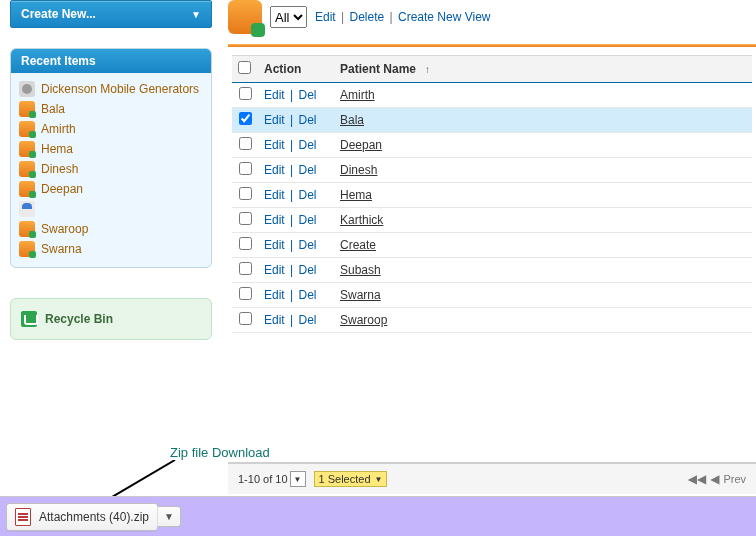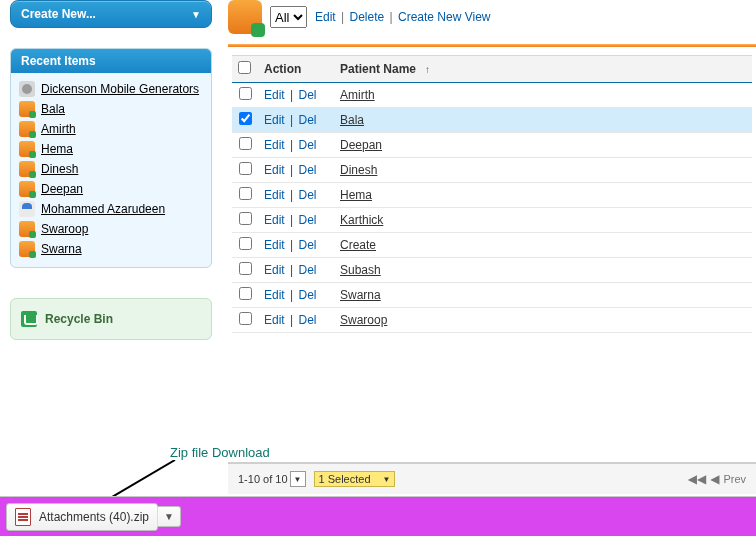--- a/index.html
+++ b/index.html
@@ -1,38 +1,38 @@
 <!DOCTYPE html>
 <html><head>
 <meta charset="utf-8">
 <style>
   * { box-sizing: border-box; margin: 0; padding: 0; font-family: Arial, Helvetica, sans-serif; }
   body { font-size: 12px; color: #333; width: 756px; height: 536px; position: relative; overflow: hidden; background: #fff; }
   a { color: #015ba7; text-decoration: none; }
 
   
   .sidebar { position: absolute; left: 10px; top: 0; width: 202px; }
-  .create-new { background: linear-gradient(#2fa0d8, #1985c7); color: #fff; border-radius: 8px; padding: 6px 10px; font-weight: bold; display: flex; justify-content: space-between; align-items: center; box-shadow: inset 0 1px 0 rgba(255,255,255,.3); cursor: pointer; border: 1px solid #1a7ab2; }
+  .create-new { background: linear-gradient(#2fa0d8, #1985c7); color: #fff; border-radius: 2px; padding: 6px 10px; font-weight: bold; display: flex; justify-content: space-between; align-items: center; box-shadow: inset 0 1px 0 rgba(255,255,255,.3); cursor: pointer; border: 1px solid #1a7ab2; }
   .create-new .chev { font-size: 10px; }
 
   .panel { border: 1px solid #bcd7e6; border-radius: 6px; overflow: hidden; margin-top: 20px; background: #edf7ff; }
   .panel-head { background: linear-gradient(#2fa0d8,#1985c7); color: #fff; padding: 5px 10px; font-weight: bold; }
   .recent-list { padding: 6px 8px 8px; }
   .ri { display: flex; align-items: flex-start; gap: 6px; padding: 2px 0; line-height: 16px; }
   .ri .ico { width: 16px; height: 16px; flex: 0 0 16px; border-radius: 3px; }
   .ico-patient { background: linear-gradient(#f9a83c,#e77818); position: relative; }
   .ico-patient::after { content: ""; position: absolute; right: -1px; bottom: -1px; width: 7px; height: 7px; background: #2fa64d; border-radius: 2px; }
   .ico-account { background: #d7d7d7; position: relative; }
   .ico-account::before { content: ""; position: absolute; left: 3px; top: 3px; width: 10px; height: 10px; background: #9b9b9b; border-radius: 50%; }
   .ico-user { background: #eaeaea; position: relative; }
   .ico-user::before { content: ""; position: absolute; left:3px; top:2px; width:10px; height:6px; background:#3c7cd4; border-radius:4px 4px 0 0; }
   .ico-file { background: #fff; border: 1px solid #b8b8b8; position: relative; }
   .ico-file::before { content: ""; position: absolute; left:3px; top:3px; right:3px; height:2px; background:#b8b8b8; box-shadow: 0 3px 0 #b8b8b8, 0 6px 0 #b8b8b8; }
 
-  .ri a { color:#000000; text-decoration: underline; }
+  .ri a { color:#a16207; }
 
   .recycle-panel { border: 1px solid #c2e2c7; background: #e7f6e8; border-radius: 6px; margin-top: 30px; padding: 12px 10px; display:flex; align-items:center; gap:8px; }
   .recycle-ico { width:16px; height:16px; background: #2ea44f; border-radius: 2px; position: relative; }
   .recycle-ico::after{ content:""; position:absolute; left:3px; top:4px; width:10px; height:8px; border:2px solid #fff; border-top:none; border-radius:0 0 3px 3px; }
   .recycle-panel span { font-weight: bold; color:#3c6b3a; }
 
   
   .main { position: absolute; left: 228px; right: 0; top: 0; bottom: 42px; }
 
   .view-bar { display:flex; align-items:center; gap:8px; padding: 0 0 10px 0; }
@@ -62,31 +62,31 @@
   .grid tr.sel td { background: #d2ecfb; }
   .row-link { text-decoration: underline; color:#333; }
   .act a { color:#015ba7; }
   .act .sep { color:#015ba7; }
 
   
   .list-footer { position:absolute; left:0; right:0; bottom:0; height:32px; border-top:2px solid #cfcfcf; background:#f5f5f5; display:flex; align-items:center; justify-content:space-between; padding:0 10px; font-size:11px; }
   .lf-left { display:flex; align-items:center; gap:8px; }
   .page-count { display:flex; align-items:center; gap:2px; }
   .page-count .dd { width:16px; height:16px; background:#fff; border:1px solid #999; display:flex; align-items:center; justify-content:center; font-size:8px; }
-  .selected-pill { background:#ffe97a; border:1px solid #c9b64a; padding:1px 4px; display:inline-flex; align-items:center; gap:12px; }
+  .selected-pill { background:#ffe97a; border:1px solid #c9b64a; padding:1px 4px; display:inline-flex; align-items:center; gap:4px; }
   .selected-pill .dd { font-size:8px; }
   .lf-right { display:flex; align-items:center; gap:4px; color:#777; }
   .lf-right .nav-ico { font-size:12px; cursor:pointer; }
 
   
   .zip-label { position:absolute; left:170px; top:445px; color:#0f766e; font-size:13px; }
   .zip-line { position:absolute; left:90px; top:460px; width:90px; height:50px; pointer-events:none; }
 
   
-  .download-bar { position:absolute; left:0; right:0; bottom:0; height:40px; background:#d946ef; border-top:1px solid #c8c8c8; display:flex; align-items:center; padding:0 6px; }
+  .download-bar { position:absolute; left:0; right:0; bottom:0; height:40px; background:#c4b5fd; border-top:1px solid #c8c8c8; display:flex; align-items:center; padding:0 6px; }
   .dl-chip { display:flex; align-items:center; gap:8px; background:linear-gradient(#fdfdfd,#f1f1f1); border:1px solid #bfbfbf; border-radius:3px; padding:4px 8px; font-size:12px; box-shadow:0 1px 0 rgba(0,0,0,.04); }
   .dl-chip .file-ico { width:16px; height:18px; background:#fff; border:1px solid #b63b3b; border-radius:1px; position:relative; }
   .dl-chip .file-ico::after{ content:""; position:absolute; left:2px; top:4px; right:2px; height:2px; background:#b63b3b; box-shadow:0 3px 0 #b63b3b, 0 6px 0 #b63b3b; }
   .dl-arrow { border:1px solid #bfbfbf; border-left:1px solid #ddd; padding:4px 6px; border-radius:0 3px 3px 0; background:linear-gradient(#fdfdfd,#f1f1f1); margin-left:-1px; font-size:10px; color:#555; cursor:pointer; }
 </style>
 </head>
 <body>
 
 <div class="sidebar">
   <div class="create-new">
@@ -116,21 +116,20 @@
         <div class="ri">
           <span class="ico ico-patient"></span>
           <a href="#">Dinesh</a>
         </div>
         <div class="ri">
           <span class="ico ico-patient"></span>
           <a href="#">Deepan</a>
         </div>
         <div class="ri">
           <span class="ico ico-user"></span>
-          <a href="#">Mohammed Azarudeen</a>
         </div>
         <div class="ri">
           <span class="ico ico-patient"></span>
           <a href="#">Swaroop</a>
         </div>
         <div class="ri">
           <span class="ico ico-patient"></span>
           <a href="#">Swarna</a>
         </div>
       </div>

